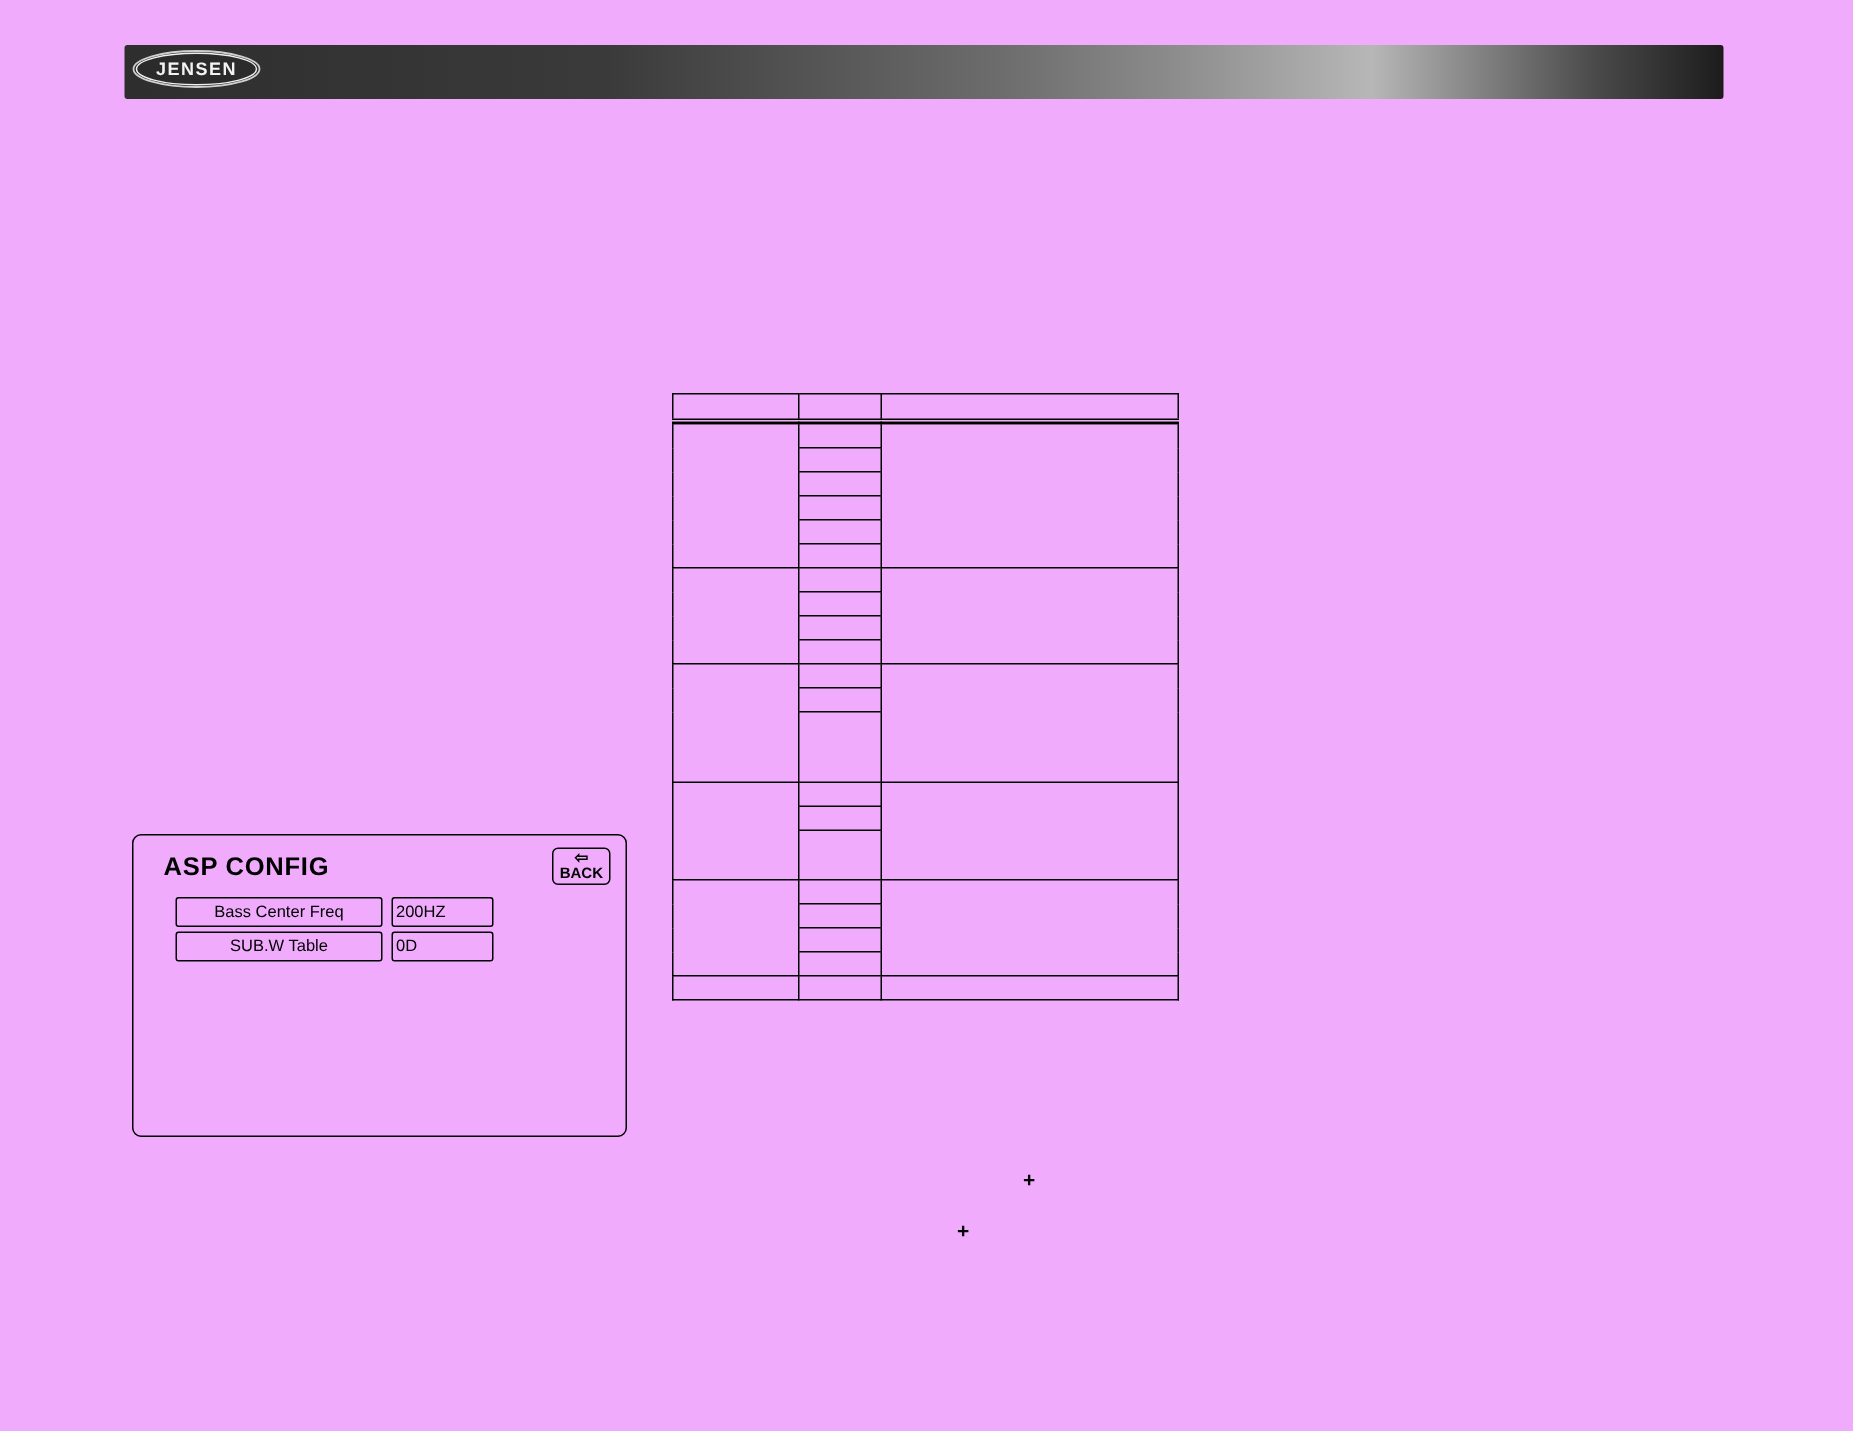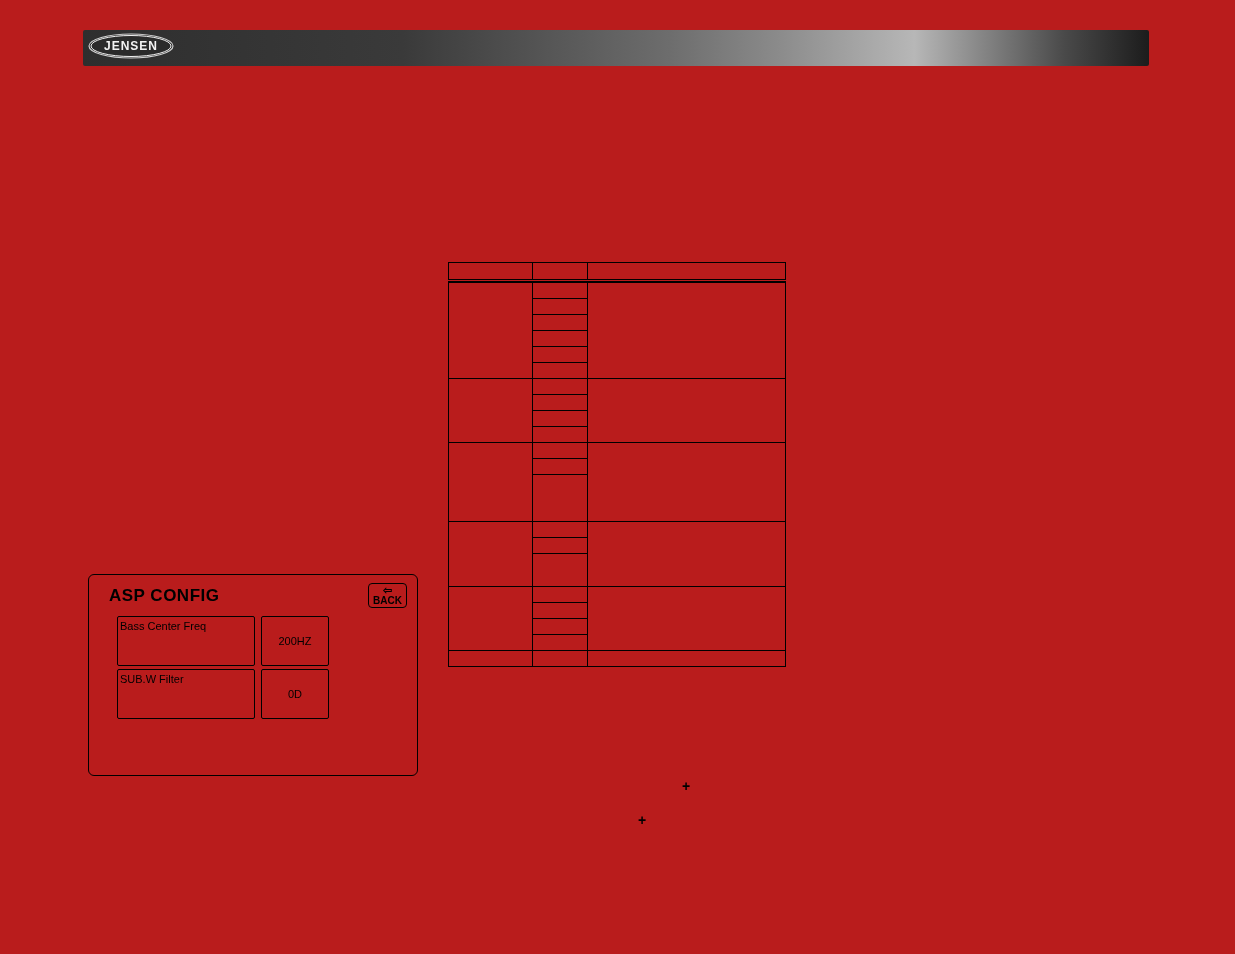--- a/index.html
+++ b/index.html
@@ -1,39 +1,39 @@
 <!DOCTYPE html>
 <html><head>
 <meta charset="utf-8">
 <style>
   html,body{margin:0;padding:0;background:#fff;font-family:Arial,Helvetica,sans-serif;color:#000}
-  .page{width:1235px;height:954px;position:relative;background:#b91c1c}
+  .page{width:1235px;height:954px;position:relative;background:#f0abfc}
   
   .hdr{position:absolute;left:83px;right:86px;top:30px;height:36px;
        background:linear-gradient(90deg,#2e2e2e 0%,#3a3a3a 30%,#6d6d6d 55%,#8a8a8a 65%,#b7b7b7 78%,#4a4a4a 92%,#1c1c1c 100%);
        border-radius:2px}
   .logo{position:absolute;left:88px;top:33px}
   .logo svg{display:block}
   
   .leftcol{position:absolute;left:90px;top:80px;width:330px;font-size:11px;line-height:1.35;color:#fff}
   .leftcol *{color:transparent}
   
   .rightcol{position:absolute;left:448px;top:80px;width:700px;font-size:11px;line-height:1.35;color:transparent}
   
   .model{position:absolute;right:100px;top:36px;font-weight:bold;color:transparent;font-size:12px}
   
-  .asp-panel{position:absolute;left:88px;top:574px;width:328px;height:200px;border:1px solid #000;border-radius:6px}
+  .asp-panel{position:absolute;left:88px;top:556px;width:328px;height:200px;border:1px solid #000;border-radius:6px}
   .asp-head{display:flex;align-items:center;justify-content:space-between;padding:8px 10px 4px 20px}
   .asp-title{font-weight:bold;font-size:17px;letter-spacing:.5px}
   .asp-back{border:1px solid #000;border-radius:4px;padding:1px 4px 1px 4px;font-size:10px;font-weight:bold;text-align:center;line-height:1}
   .asp-back .arrow{font-size:11px;display:block}
   .asp-rows{padding:4px 10px 0 28px}
   .asp-row{display:flex;gap:6px;margin-bottom:3px}
-  .asp-k{flex:0 0 132px;border:1px solid #000;border-radius:2px;font-size:11px;text-align:left;padding:3px 2px}
-  .asp-v{flex:0 0 62px;border:1px solid #000;border-radius:2px;font-size:11px;text-align:center;padding:18px 2px}
+  .asp-k{flex:0 0 132px;border:1px solid #000;border-radius:2px;font-size:11px;text-align:center;padding:3px 2px}
+  .asp-v{flex:0 0 62px;border:1px solid #000;border-radius:2px;font-size:11px;padding:3px 2px}
   
   .opt-table{position:absolute;left:448px;top:262px;border:1px solid #000;border-collapse:collapse;font-size:10px;table-layout:fixed;width:338px}
   .opt-table td,.opt-table th{border:1px solid #000;padding:2px 4px;vertical-align:top;color:transparent}
   .opt-table th{font-weight:bold;font-size:10.5px;text-align:left}
   .c1{width:82px}
   .c2{width:54px}
   .c3{width:194px}
   .blackrow td,.blackrow th{background:#fff;border-top:3px double #000}
   
   .cross{position:absolute;font-size:14px;color:#000;font-weight:bold}
@@ -69,21 +69,21 @@
       <span class="arrow">⇦</span>
       <span>BACK</span>
     </div>
   </div>
   <div class="asp-rows">
     <div class="asp-row">
       <div class="asp-k">Bass Center Freq</div>
       <div class="asp-v">200HZ</div>
     </div>
     <div class="asp-row">
-      <div class="asp-k">SUB.W Filter</div>
+      <div class="asp-k">SUB.W Table</div>
       <div class="asp-v">0D</div>
     </div>
   </div>
 </div>
 
 <div class="rightcol">
   <div>P.VOL (Programmable Volume)</div>
   <div>This feature allows the user to select a source and increase its volume level relative to other sources, preventing drastic increases in volume when switching between sources. You can only adjust the volume up from 0, which is the default.</div>
   <div>To modify, touch SEL for the source you would like to change, then touch the option on the right side of the screen to adjust the P.Vol.</div>
   <div>Table 2: P.Vol Options</div>

